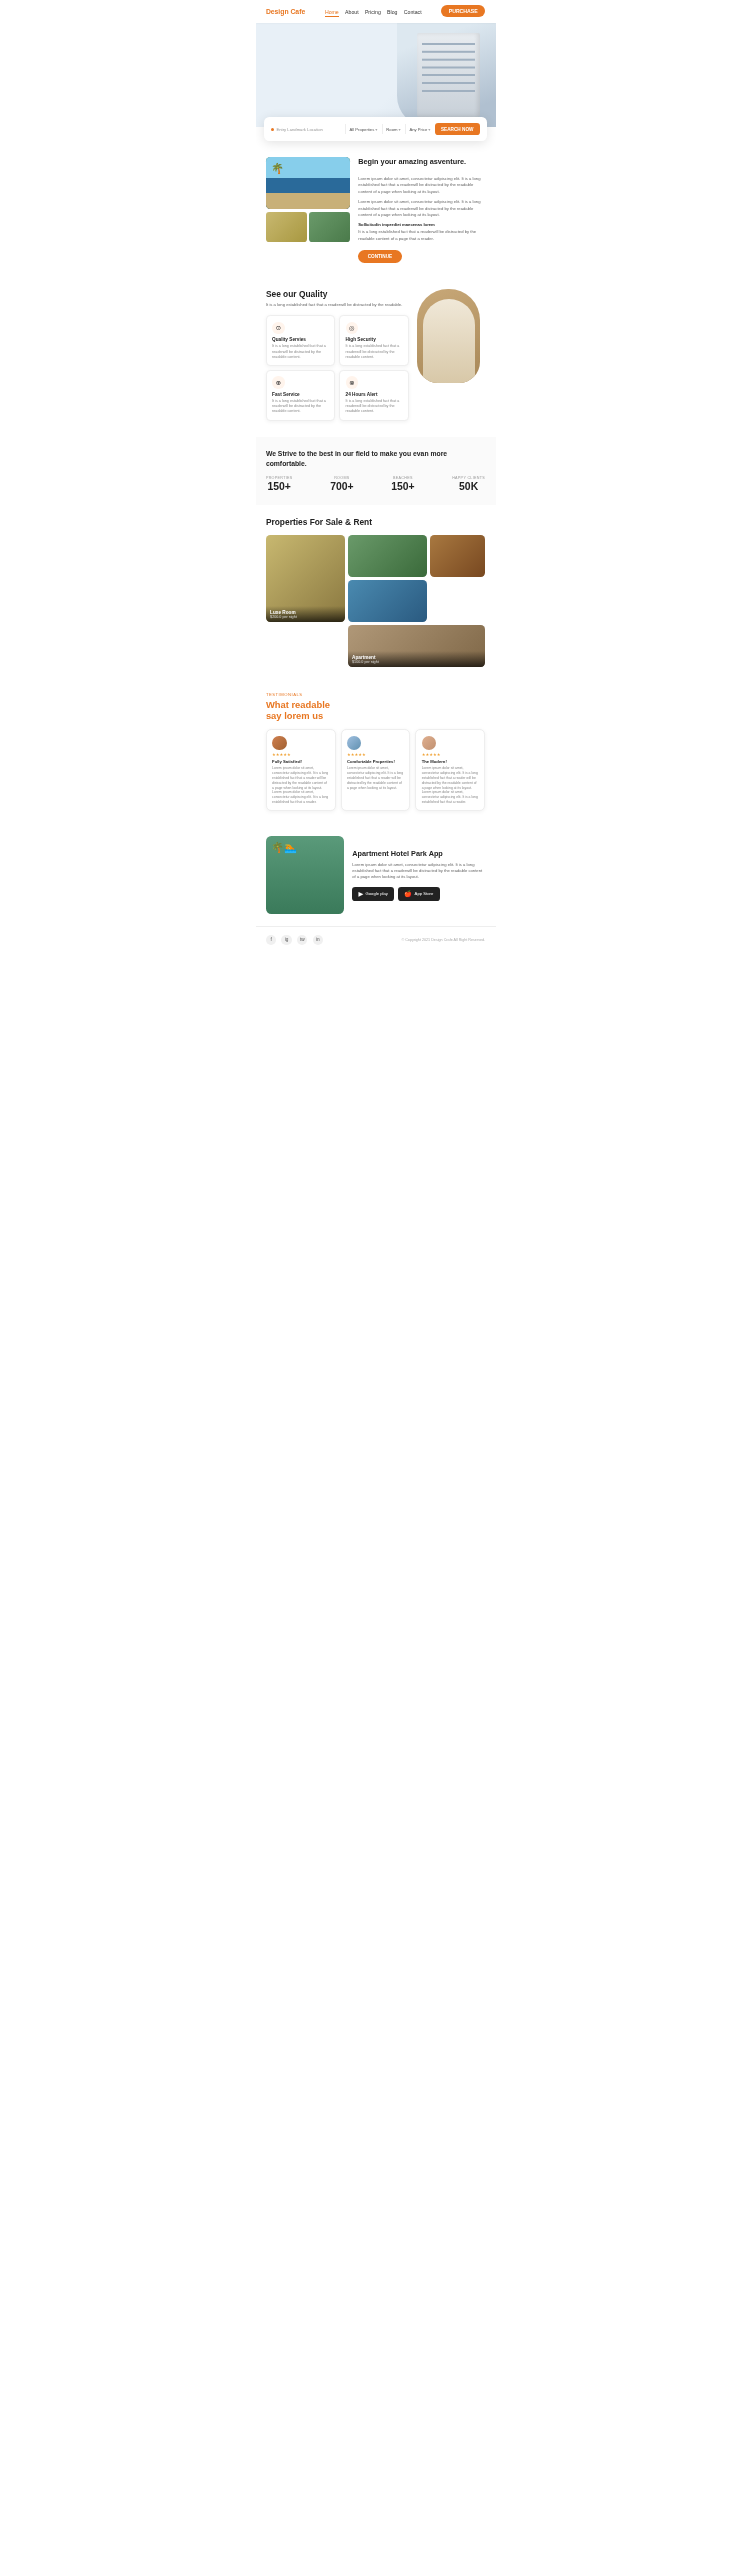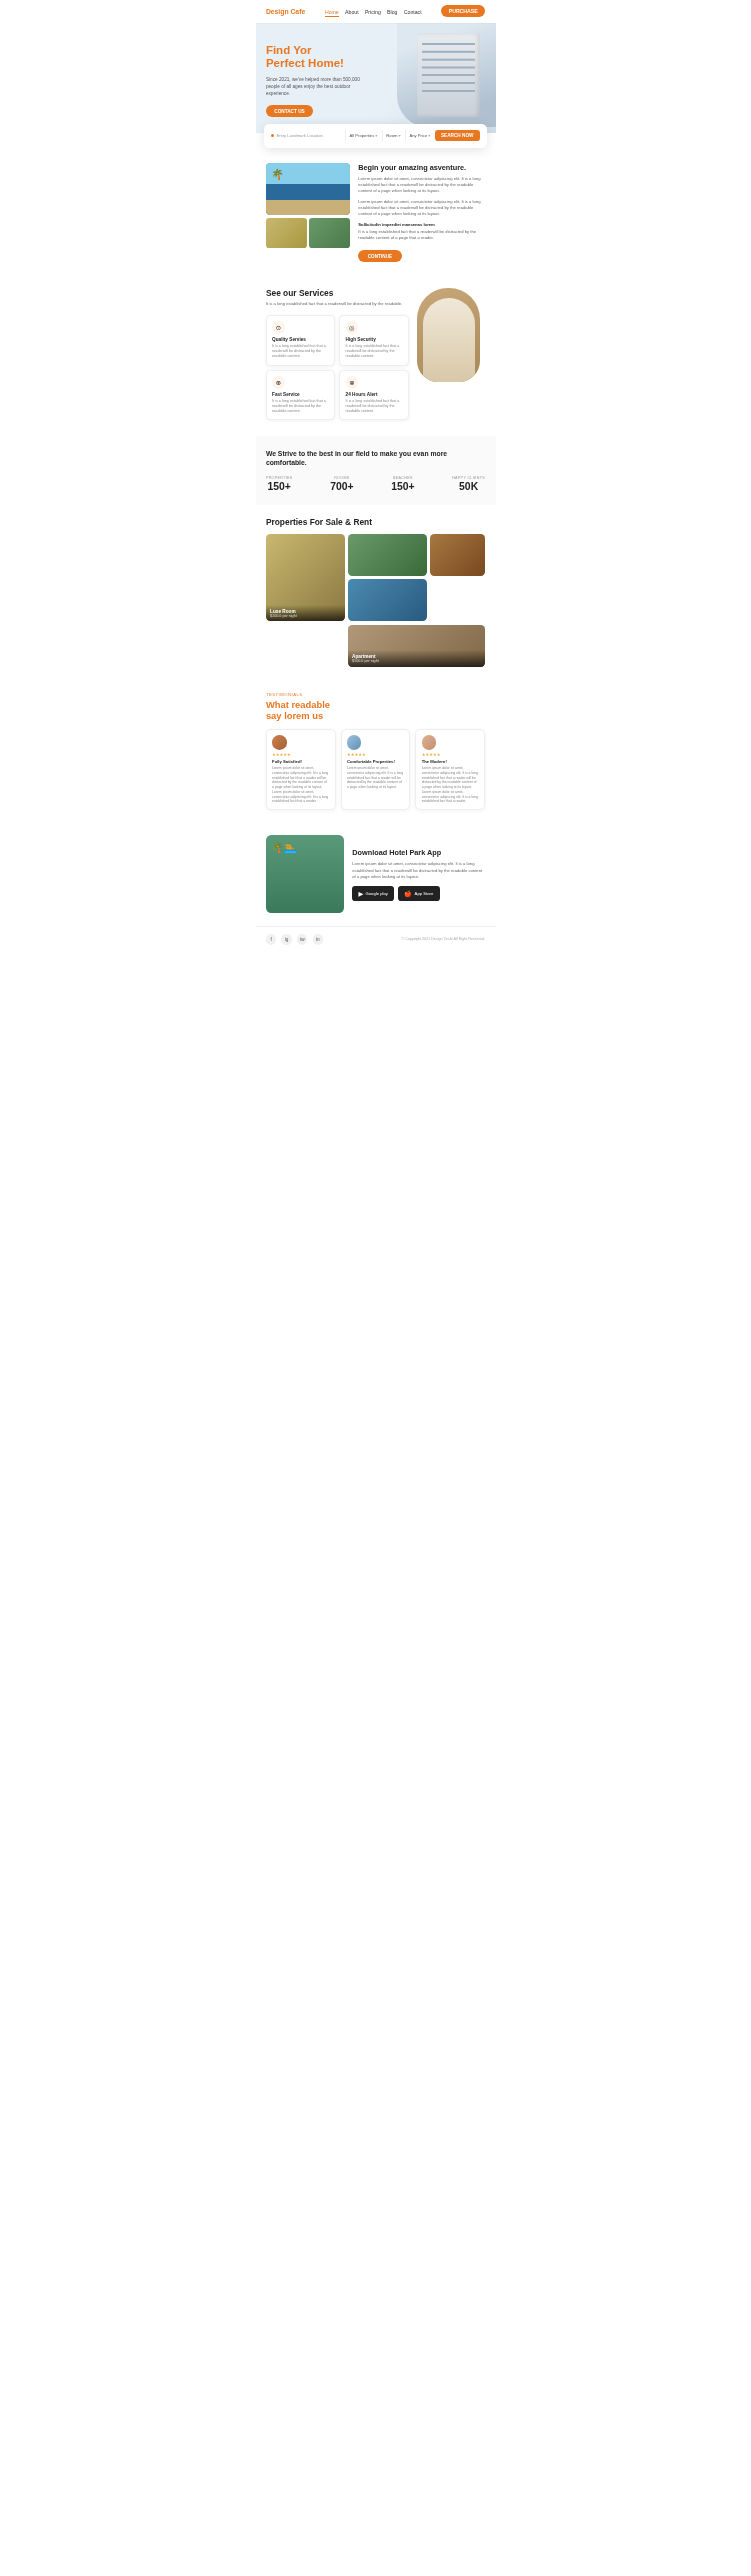--- a/index.html
+++ b/index.html
@@ -86,21 +86,21 @@
       border-radius: 4.2px; margin-bottom: 3.1px; overflow: hidden;
       display: flex; align-items: center; justify-content: center;
     }
     .amazing-thumbs { display: flex; gap: 2.1px; }
     .amazing-thumb {
       flex: 1; height: 30px; border-radius: 3.1px; overflow: hidden;
     }
     .thumb1 { background: linear-gradient(135deg, #c8b870, #a89840); }
     .thumb2 { background: linear-gradient(135deg, #6a9a6a, #4a7a4a); }
     .amazing-text { flex: 1; }
-    .amazing-text h2 { font-size: 7.3px; font-weight: 700; line-height: 1.3; margin-bottom: 3px; }
+    .amazing-text h2 { font-size: 7.3px; font-weight: 700; line-height: 1.3; margin-bottom: 10px; }
     .amazing-text p { font-size: 4.2px; color: #666; line-height: 1.5; margin-bottom: 4.2px; }
     .amazing-text .highlight { font-size: 4.2px; font-weight: 700; color: #222; margin-bottom: 2.1px; }
     .btn-continue {
       background: #e87722; color: #fff; border: none; border-radius: 10.4px;
       padding: 3.7px 9.4px; font-size: 4.7px; cursor: pointer; font-weight: 600; margin-top: 4.2px;
     }
 
     
     .section-services { padding: 10.4px 10.4px 15.7px 10.4px; display: flex; gap: 8.4px; align-items: flex-start; }
     .services-left { flex: 1; }
@@ -247,28 +247,20 @@
     <li><a href="#" class="active">Home</a></li>
     <li><a href="#">About</a></li>
     <li><a href="#">Pricing</a></li>
     <li><a href="#">Blog</a></li>
     <li><a href="#">Contact</a></li>
   </ul>
   <button class="btn-purchase">PURCHASE</button>
 </nav>
 
 <section class="hero">
-  <div class="hero-text">
-    <h1>
-      <span>Find Yor</span><br>
-      <span>Perfect </span><span style="color:#e87722">Home!</span>
-    </h1>
-    <p>Since 2021, we've helped more than 500,000 people of all ages enjoy the best outdoor experience.</p>
-    <button class="btn-contact">CONTACT US</button>
-  </div>
   <div class="hero-img">
     <div class="hero-building">
       <div class="building-shape"></div>
     </div>
   </div>
 </section>
 
 <div class="search-bar">
   <div class="search-field">
     <span class="dot"></span>
@@ -301,21 +293,21 @@
     <p>Lorem ipsum dolor sit amet, consectetur adipiscing elit. It is a long established fact that a readerwill be distracted by the readable content of a page when looking at its layout.</p>
     <p>Lorem ipsum dolor sit amet, consectetur adipiscing elit. It is a long established fact that a readerwill be distracted by the readable content of a page when looking at its layout.</p>
     <div class="highlight">Sollicitudin imperdiet maecenas lorem</div>
     <p>It is a long established fact that a readerwill be distracted by the readable content of a page that a reader.</p>
     <button class="btn-continue">CONTINUE</button>
   </div>
 </section>
 
 <section class="section-services">
   <div class="services-left">
-    <h2>See our Services</h2>
+    <h2>See our Quality</h2>
     <p>It is a long established fact that a readerwill be distracted by the readable.</p>
     <div class="services-grid">
       <div class="service-card">
         <div class="service-icon">⊙</div>
         <h4>Quality Servies</h4>
         <p>It is a long established fact that a readerwill be distracted by the readable content.</p>
       </div>
       <div class="service-card">
         <div class="service-icon">◎</div>
         <h4>High Security</h4>
@@ -424,21 +416,21 @@
   </div>
 </section>
 
 <section class="section-app">
   <div class="app-img">
     <div class="app-pool-bg">
       <div style="padding:5.2px;color:#fff;font-size:10.4px;">🌴🏊</div>
     </div>
   </div>
   <div class="app-text">
-    <h2>Download Hotel Park App</h2>
+    <h2>Apartment Hotel Park App</h2>
     <p>Lorem ipsum dolor sit amet, consectetur adipiscing elit. It is a long established fact that a readerwill be distracted by the readable content of a page when looking at its layout.</p>
     <div class="app-buttons">
       <button class="app-btn">
         <span class="app-btn-icon">▶</span>
         <span>Google play</span>
       </button>
       <button class="app-btn">
         <span class="app-btn-icon">🍎</span>
         <span>App Store</span>
       </button>

